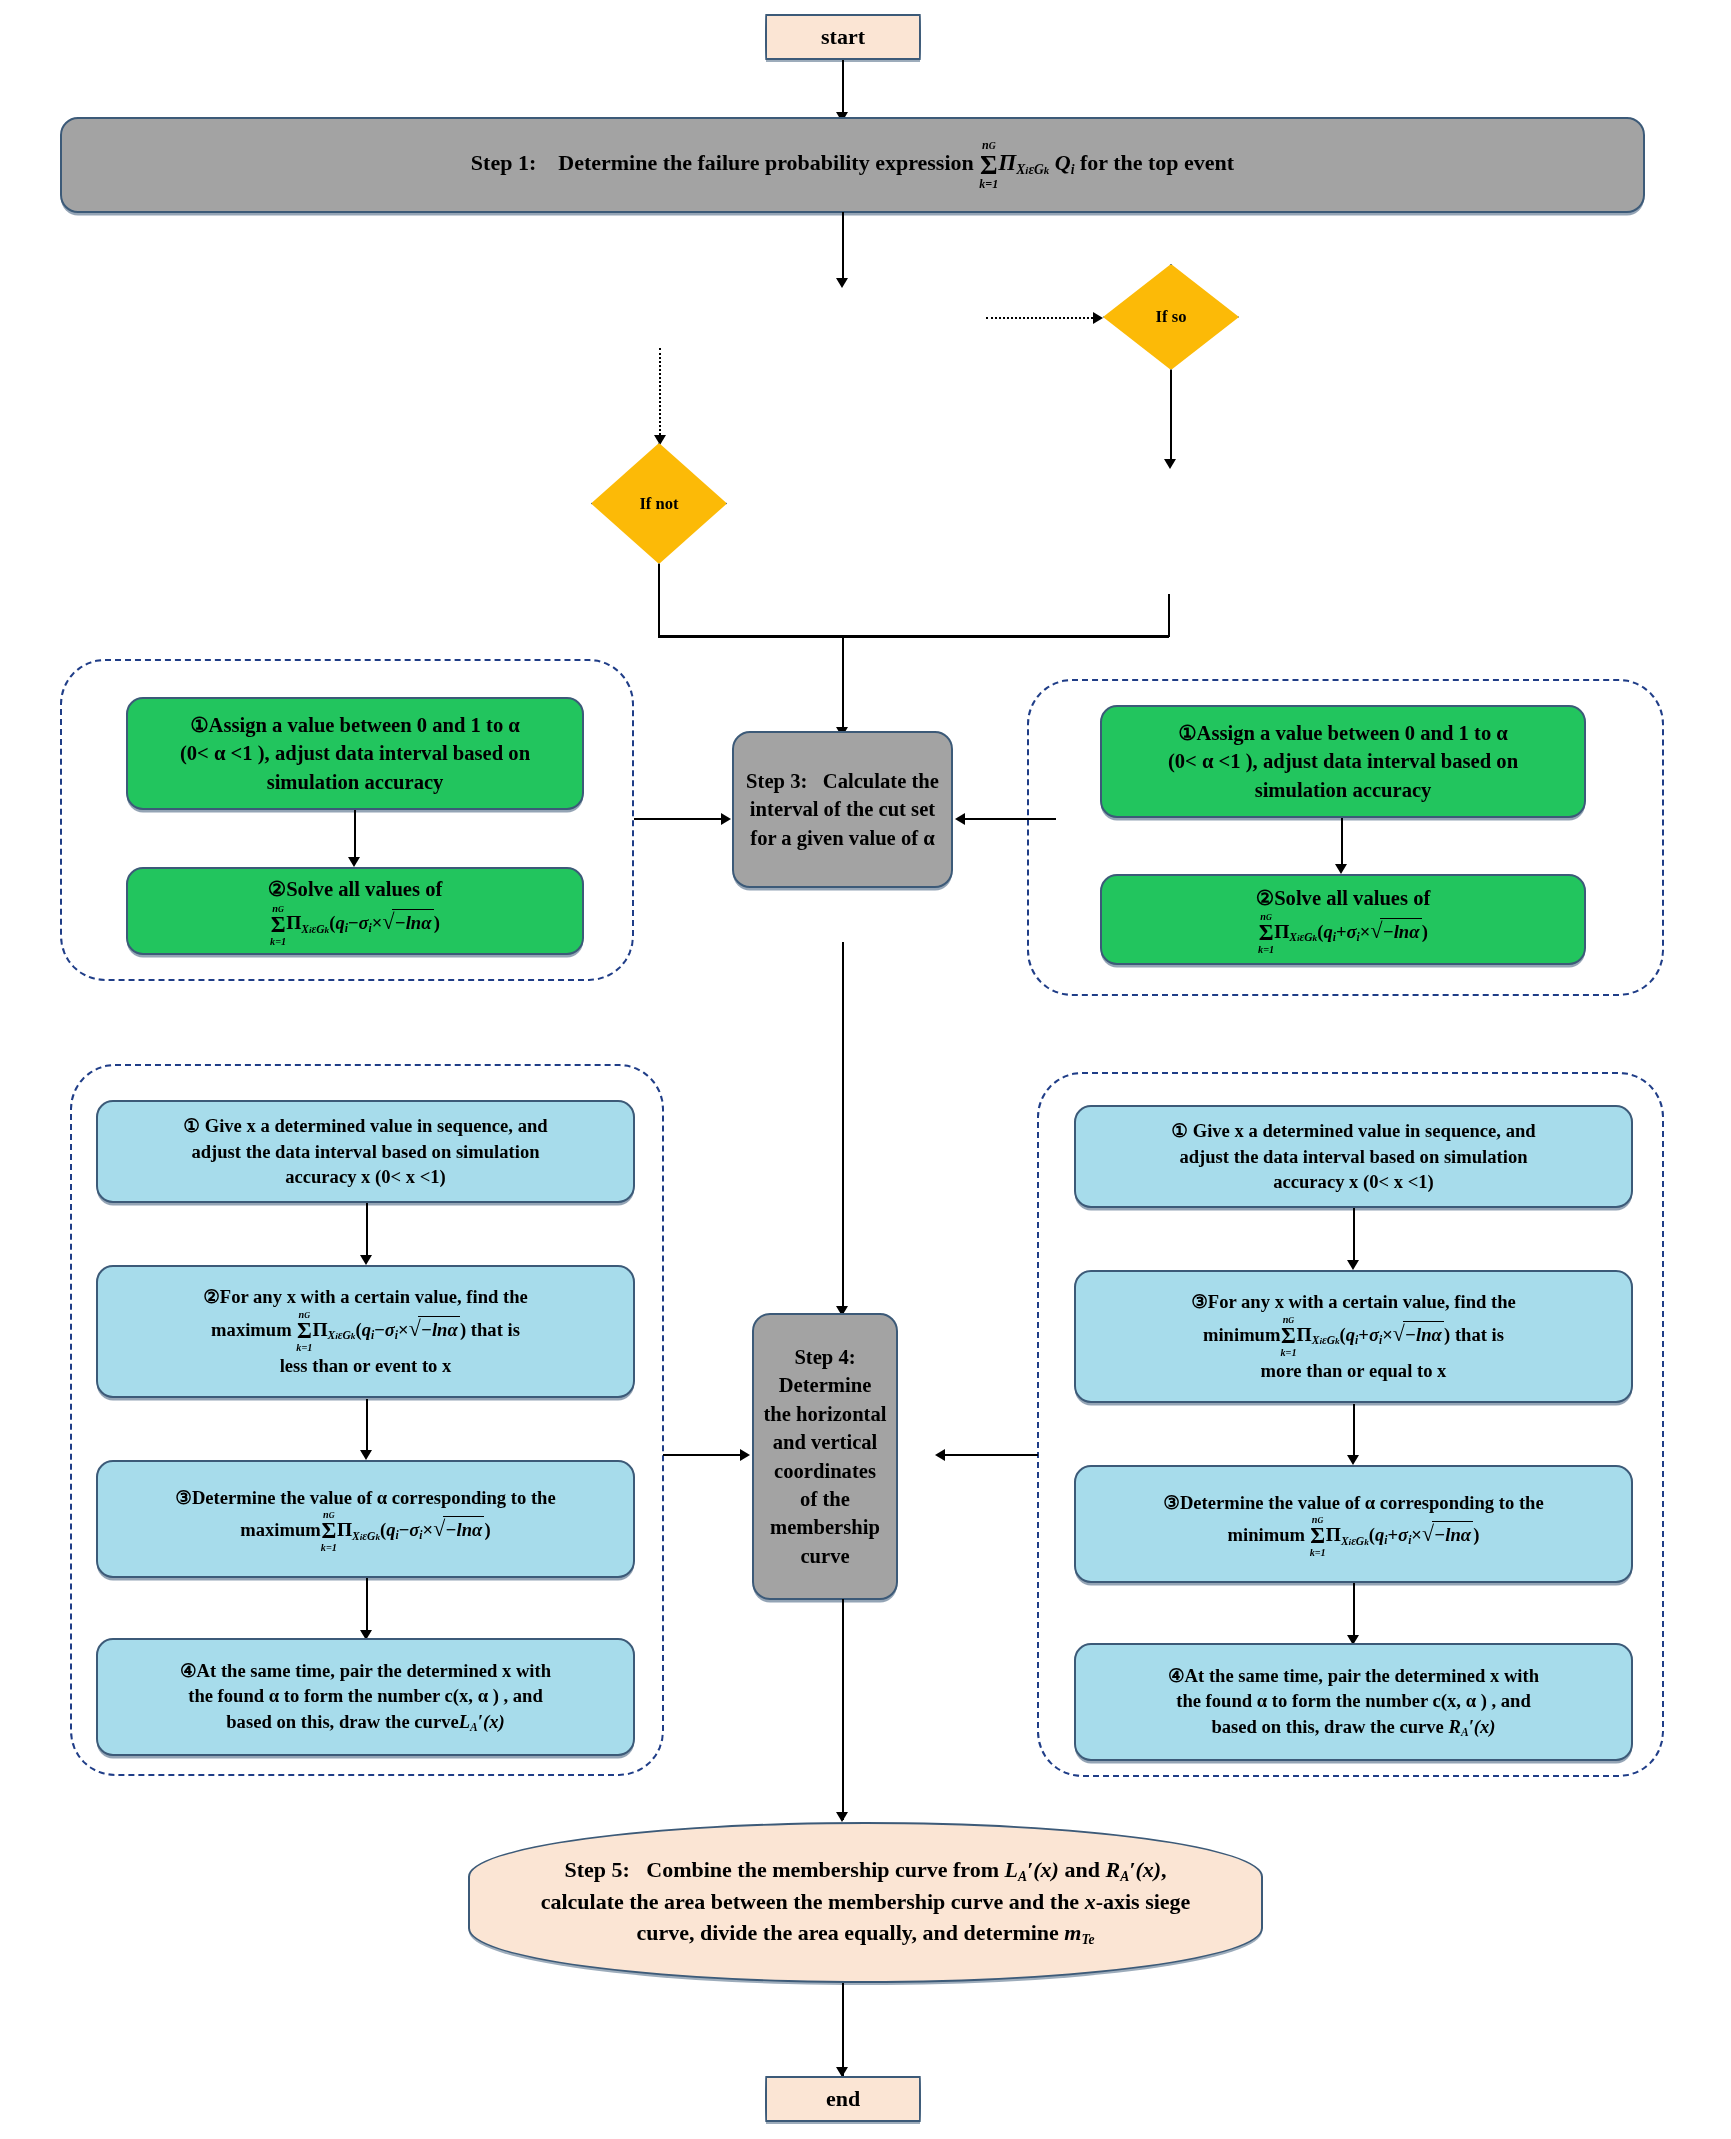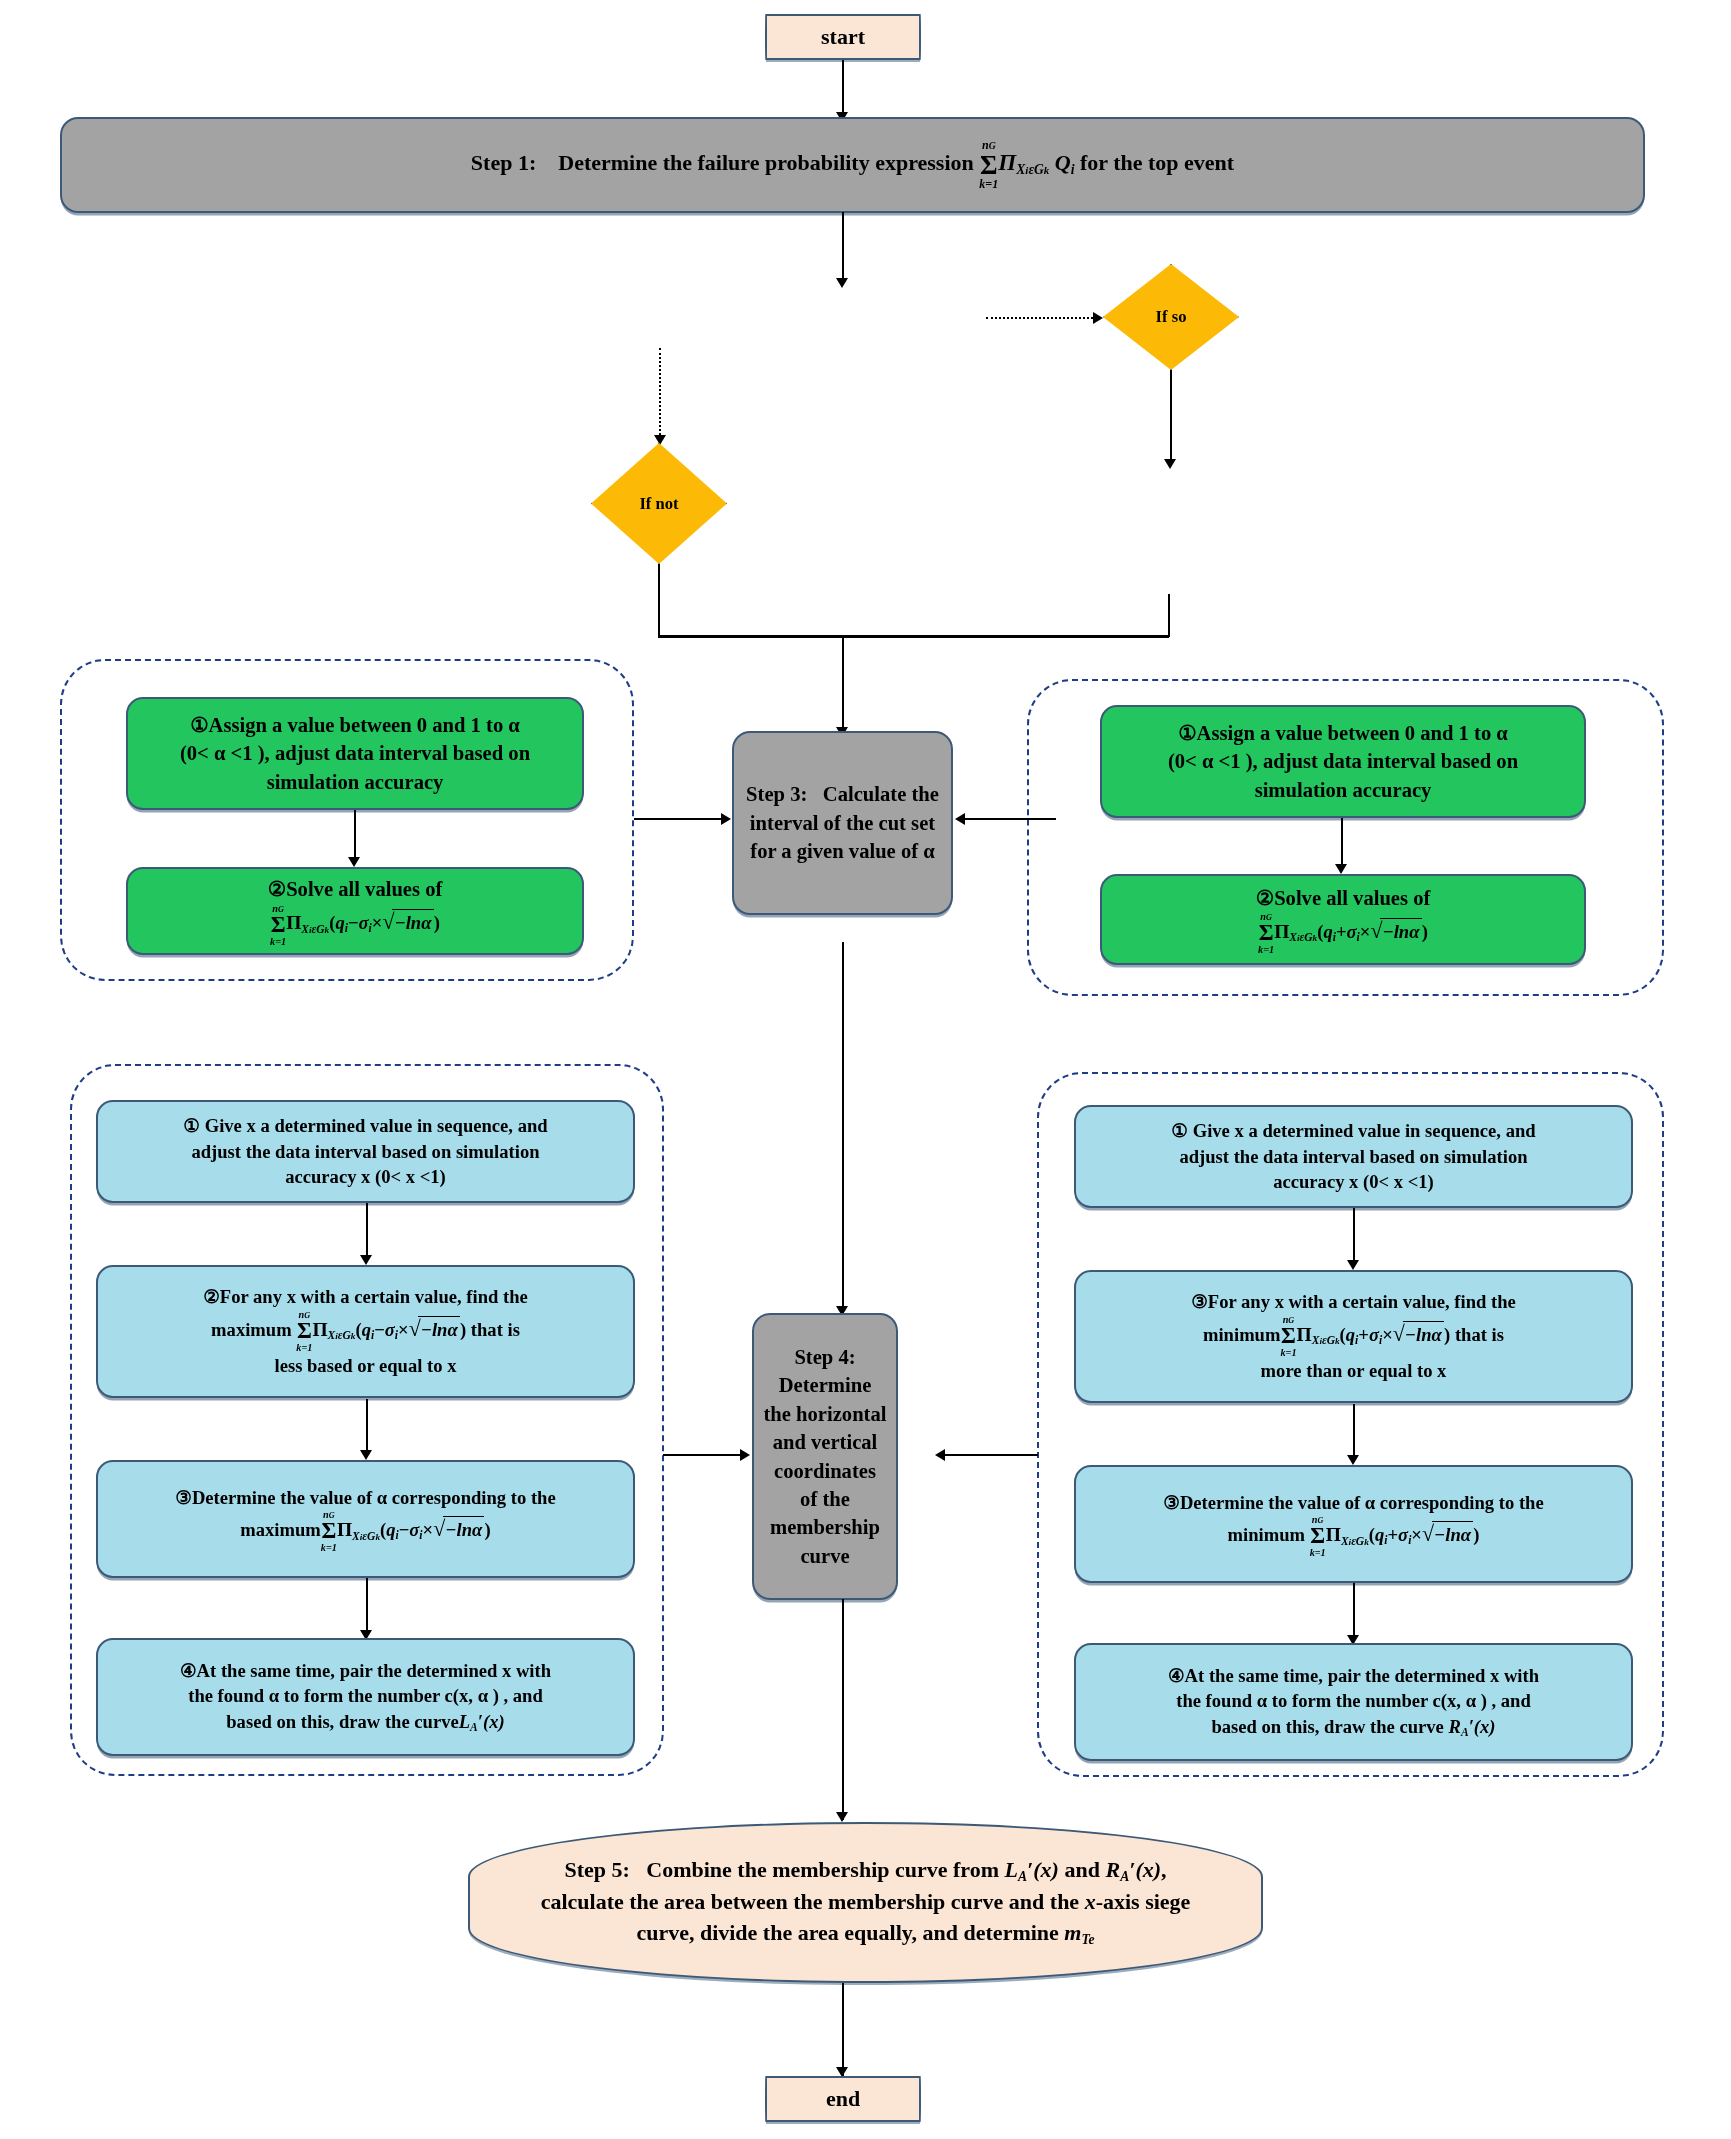--- a/index.html
+++ b/index.html
@@ -116,21 +116,21 @@
 
   <div class="ln vln" style="left:658px;top:564px;height:73px;"></div>
   <div class="ln vln" style="left:1168px;top:594px;height:43px;"></div>
   <div class="ln hln" style="left:658px;top:635px;width:511px;height:2.5px;"></div>
   <div class="ln vln" style="left:842px;top:635px;height:96px;"></div>
   <div class="arrow ar-down" style="left:836px;top:727px;"></div>
 
   <div class="dashgroup" style="left:60px;top:659px;width:574px;height:322px;"></div>
   <div class="dashgroup" style="left:1027px;top:679px;width:637px;height:317px;"></div>
 
-  <div class="node rrect peach f20" style="left:732px;top:731px;width:221px;height:184px;">
+  <div class="node rrect peach f20" style="left:732px;top:731px;width:221px;height:157px;">
     <div style="padding:0 11px;">
       <span>Step 3:</span>
       &nbsp;
       <span>Calculate the interval of the cut set for a given value of α</span>
     </div>
   </div>
 
   <div class="node rrect orange f20" style="left:126px;top:697px;width:458px;height:113px;">
     <div style="padding:0 11px;">
       <span>①</span><span>Assign a value between 0 and 1 to α</span><br>
@@ -204,21 +204,21 @@
   <div class="arrow ar-down" style="left:360px;top:1255px;"></div>
 
   <div class="node rrect blue f18" style="left:96px;top:1265px;width:539px;height:133px;">
     <div style="padding:0 10px;">
       <span>②</span><span>For any x with a certain value, find the</span><br>
       <span>
         <span>maximum</span>
         <span class="sumwrap"><span class="top">n<span style="font-size:.8em">G</span></span><span class="big">Σ</span><span class="bot">k=1</span></span><span style="font-size:1.05em;">Π</span><span class="sub">X<span style="font-size:.8em">i</span>εG<span style="font-size:.8em">k</span></span>(<span class="mi">q</span><span class="sub">i</span><span>−</span><span class="mi">σ</span><span class="sub">i</span>×<span class="rad">√</span><span class="sq">−lnα</span>)
         <span>that is</span>
       </span><br>
-      <span>less based or equal to x</span>
+      <span>less than or event to x</span>
     </div>
   </div>
 
   <div class="ln vln" style="left:366px;top:1399px;height:55px;"></div>
   <div class="arrow ar-down" style="left:360px;top:1450px;"></div>
 
   <div class="node rrect blue f18" style="left:96px;top:1460px;width:539px;height:118px;">
     <div style="padding:0 10px;">
       <span>③</span><span>Determine the value of α corresponding to the</span><br>
       <span>

